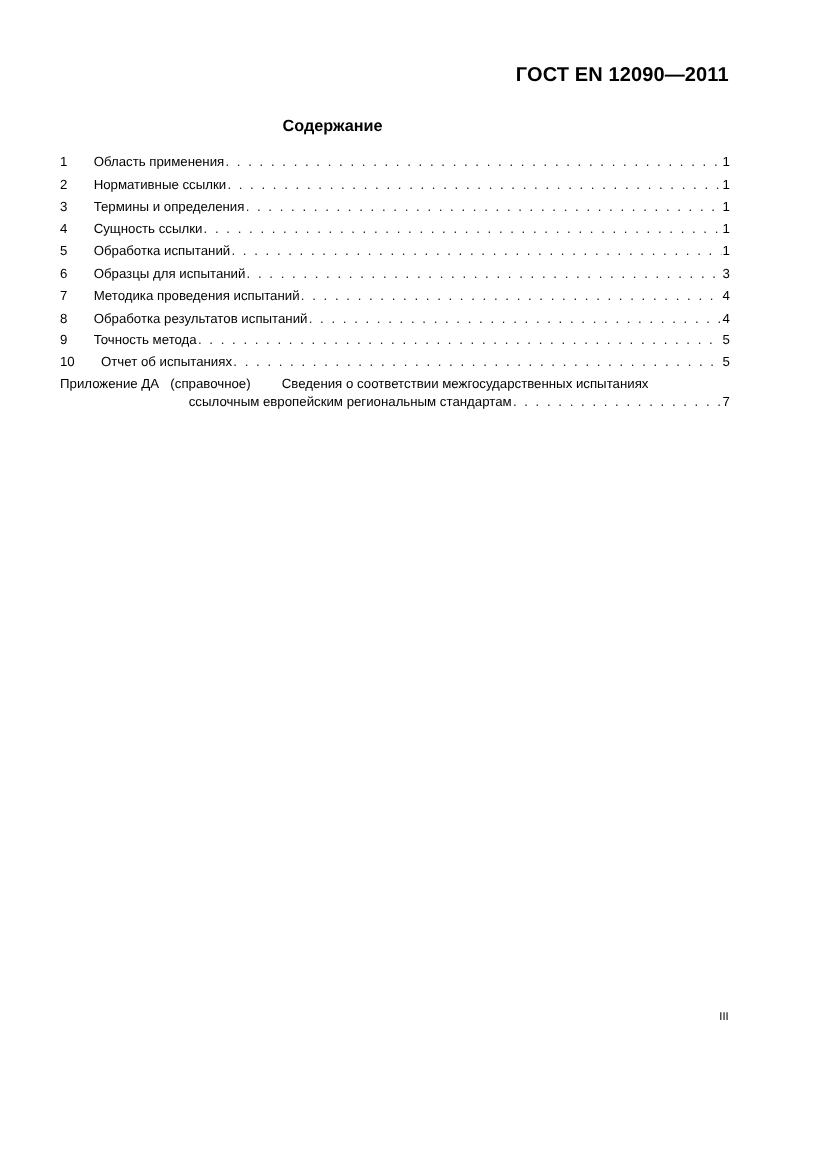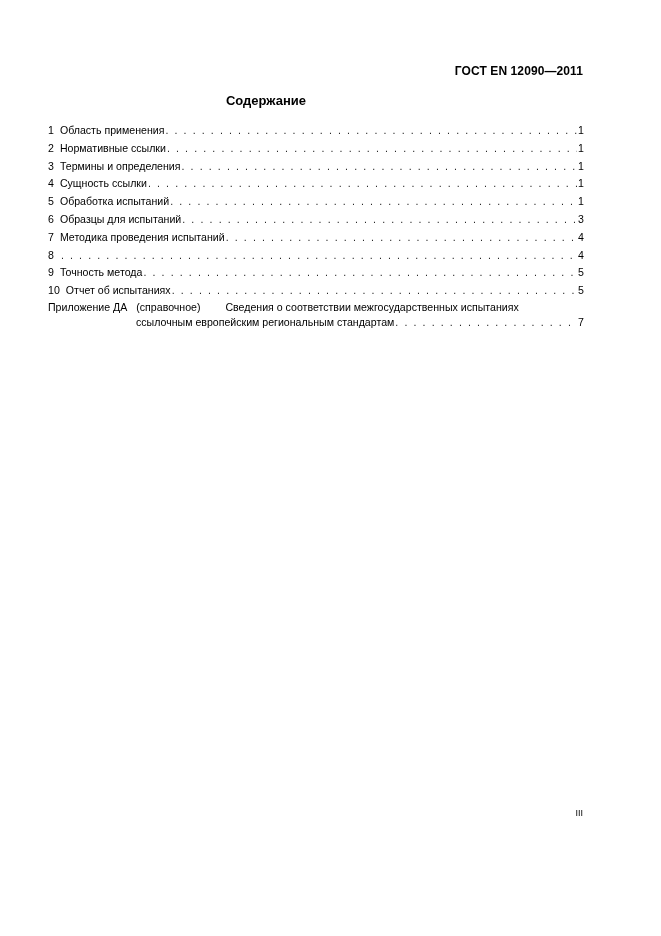--- a/index.html
+++ b/index.html
@@ -10,23 +10,23 @@
     body {
       width: 661px;
       height: 936px;
       position: relative;
       font-family: "Liberation Sans", sans-serif;
       color: #000000;
       overflow: hidden;
     }
     .doc-code {
       position: absolute;
-      top: 64px;
+      top: 52px;
       right: 78px;
-      font-size: 12px;
+      font-size: 16px;
       font-weight: bold;
       letter-spacing: 0.1px;
     }
     .toc-title {
       position: absolute;
       top: 93px;
       left: 0;
       width: 532px;
       text-align: center;
       font-size: 13px;
@@ -46,20 +46,21 @@
       line-height: 17.8px;
       white-space: nowrap;
       overflow: hidden;
     }
     .toc-num {
       flex: 0 0 auto;
       margin-right: 6px;
     }
     .toc-label {
       flex: 0 0 auto;
+      margin-left: 15px;
     }
     .toc-leader {
       flex: 1 1 auto;
       overflow: hidden;
       margin: 0 1px;
       letter-spacing: 4.3px;
       color: #222;
     }
     .toc-leader::before {
       content: ". . . . . . . . . . . . . . . . . . . . . . . . . . . . . . . . . . . . . . . . . . . . . . . . . . . . . . . . . . . . . . . . . . . . . . . . . . . . . . . . . . . .";
@@ -143,20 +144,21 @@
     <span class="toc-page">3</span>
   </div>
   <div class="toc-row">
     <span class="toc-num">7</span>
     <span class="toc-label">Методика проведения испытаний</span>
     <span class="toc-leader"></span>
     <span class="toc-page">4</span>
   </div>
   <div class="toc-row">
     <span class="toc-num">8</span>
+    <span class="toc-label">Обработка результатов испытаний</span>
     <span class="toc-leader"></span>
     <span class="toc-page">4</span>
   </div>
   <div class="toc-row">
     <span class="toc-num">9</span>
     <span class="toc-label">Точность метода</span>
     <span class="toc-leader"></span>
     <span class="toc-page">5</span>
   </div>
   <div class="toc-row">

